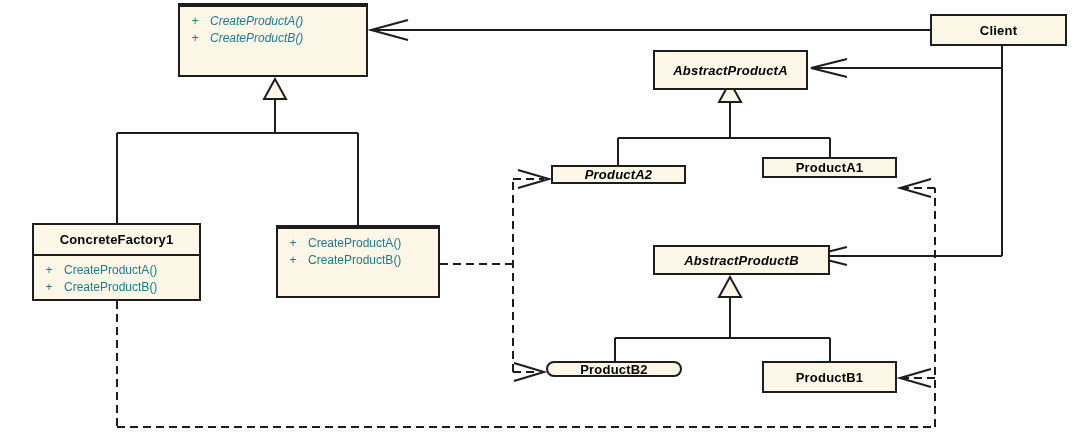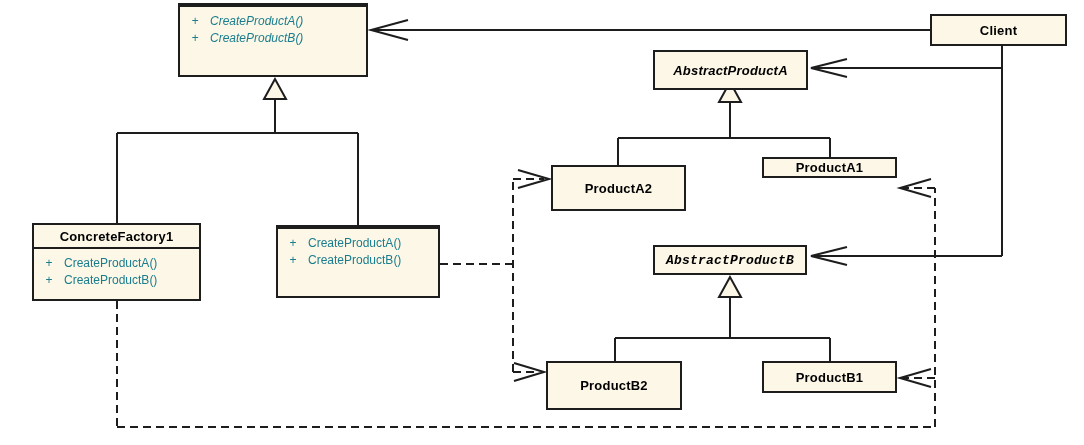--- a/index.html
+++ b/index.html
@@ -124,30 +124,30 @@
   </div>
 
   <div class="uml-class single" style="left:930px; top:14px; width:137px; height:32px;">
     <div class="uml-title">Client</div>
   </div>
 
   <div class="uml-class single abstract" style="left:653px; top:50px; width:155px; height:40px;">
     <div class="uml-title">AbstractProductA</div>
   </div>
 
-  <div class="uml-class single" style="left:551px; top:165px; width:135px; height:46px;">
+  <div class="uml-class single" style="left:551px; top:165px; width:135px; height:19px;font-style:italic;">
     <div class="uml-title">ProductA2</div>
   </div>
 
   <div class="uml-class single" style="left:762px; top:157px; width:135px; height:21px;">
     <div class="uml-title">ProductA1</div>
   </div>
 
   <div class="uml-class" style="left:32px; top:223px; width:169px; height:78px;">
-    <div class="uml-title" style="height:22px;text-align:right;">ConcreteFactory1</div>
+    <div class="uml-title" style="height:29px;text-align:right;">ConcreteFactory1</div>
     <div class="uml-methods">
       <div class="uml-method">
         <span class="vis">+</span>
         <span>CreateProductA()</span>
       </div>
       <div class="uml-method">
         <span class="vis">+</span>
         <span>CreateProductB()</span>
       </div>
     </div>
@@ -159,25 +159,25 @@
         <span class="vis">+</span>
         <span>CreateProductA()</span>
       </div>
       <div class="uml-method">
         <span class="vis">+</span>
         <span>CreateProductB()</span>
       </div>
     </div>
   </div>
 
-  <div class="uml-class single abstract" style="left:653px; top:245px; width:154px; height:30px;font-family:Liberation Mono, monospace;">
+  <div class="uml-class single abstract" style="left:653px; top:245px; width:177px; height:30px;">
     <div class="uml-title">AbstractProductB</div>
   </div>
 
-  <div class="uml-class single" style="left:546px; top:361px; width:136px; height:49px;">
+  <div class="uml-class single" style="left:546px; top:361px; width:136px; height:16px;border-radius:11px;">
     <div class="uml-title">ProductB2</div>
   </div>
 
   <div class="uml-class single" style="left:762px; top:361px; width:135px; height:32px;justify-content:flex-end;">
     <div class="uml-title">ProductB1</div>
   </div>
 
 </div>
 
 </body></html>

